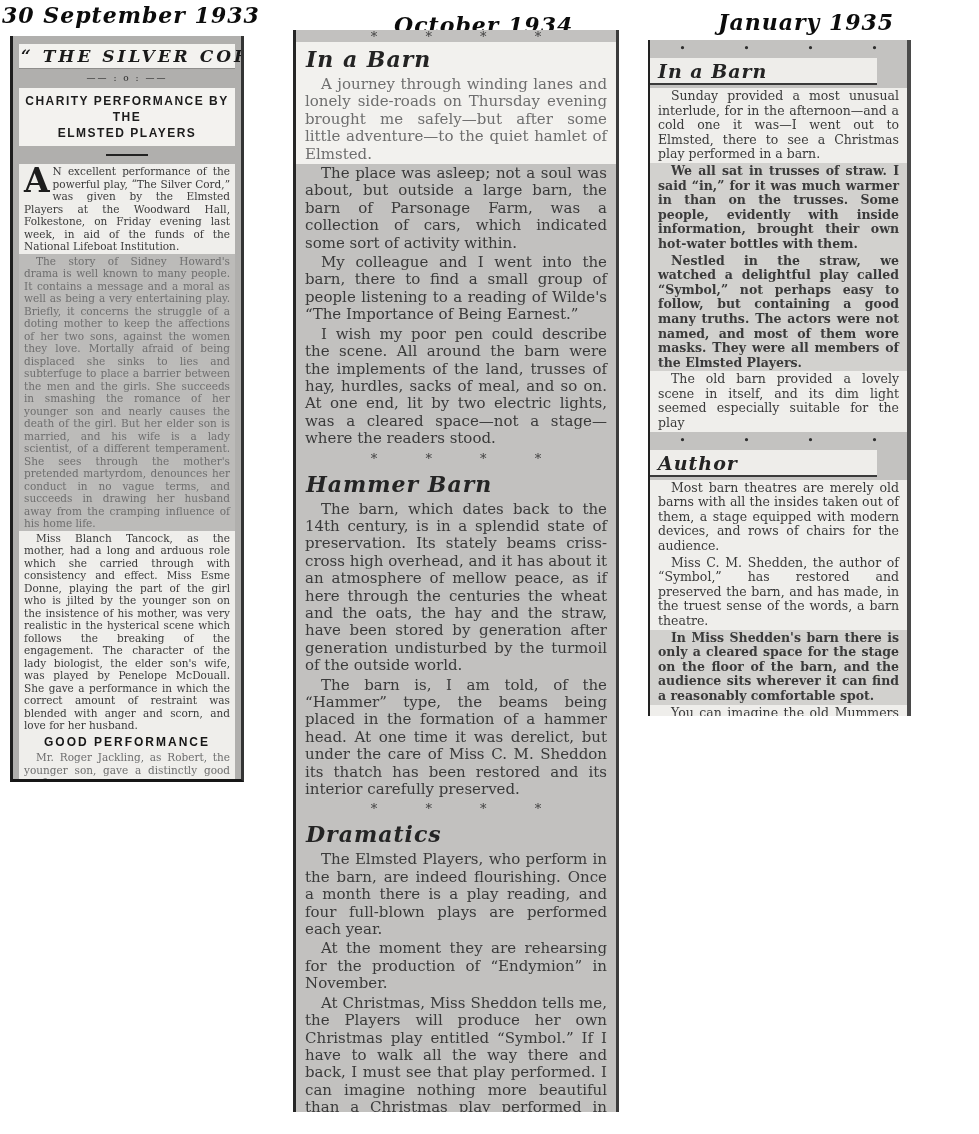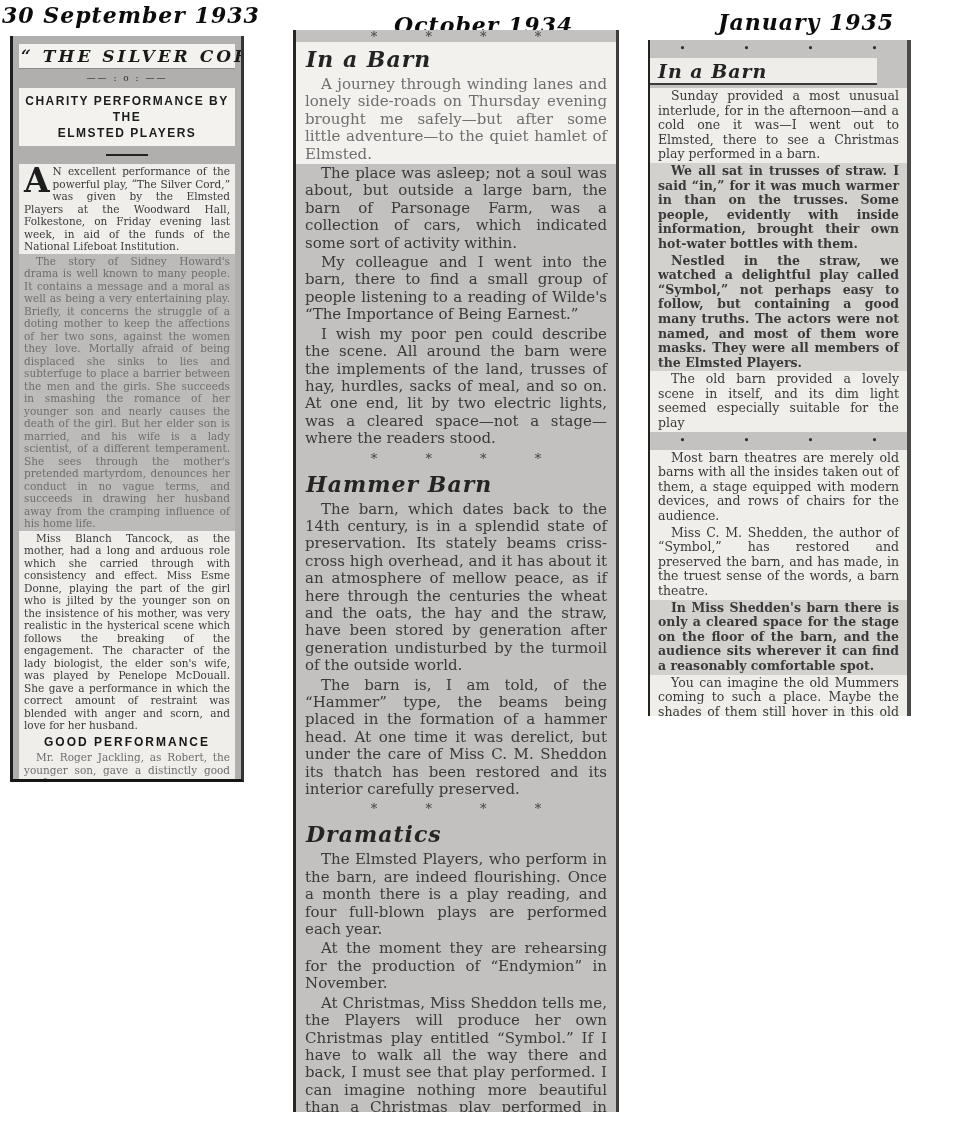--- a/index.html
+++ b/index.html
@@ -134,18 +134,19 @@
 </div>
 
 <div id="clip-right" class="clip">
   <div class="dot-row">• • • •</div>
   <div class="sec-head">In a Barn</div>
   <p class="p wbg">Sunday provided a most unusual interlude, for in the afternoon—and a cold one it was—I went out to Elmsted, there to see a Christmas play performed in a barn.</p>
   <p class="p lgbg">We all sat in trusses of straw.  I said “in,” for it was much warmer in than on the trusses.  Some people, evidently with inside information, brought their own hot-water bottles with them.</p>
   <p class="p lgbg">Nestled in the straw, we watched a delightful play called “Symbol,” not perhaps easy to follow, but containing a good many truths.  The actors were not named, and most of them wore masks.  They were all members of the Elmsted Players.</p>
   <p class="p wbg">The old barn provided a lovely scene in itself, and its dim light seemed especially suitable for the play</p>
   <div class="dot-row">• • • •</div>
+  <div class="sec-head">Author</div>
   <p class="p wbg">Most barn theatres are merely old barns with all the insides taken out of them, a stage equipped with modern devices, and rows of chairs for the audience.</p>
   <p class="p wbg">Miss C. M. Shedden, the author of “Symbol,” has restored and preserved the barn, and has made, in the truest sense of the words, a barn theatre.</p>
   <p class="p lgbg">In Miss Shedden's barn there is only a cleared space for the stage on the floor of the barn, and the audience sits wherever it can find a reasonably comfortable spot.</p>
   <p class="p wbg">You can imagine the old Mummers coming to such a place.  Maybe the shades of them still hover in this old barn.</p>
 
 </div>
 
 </body></html>

